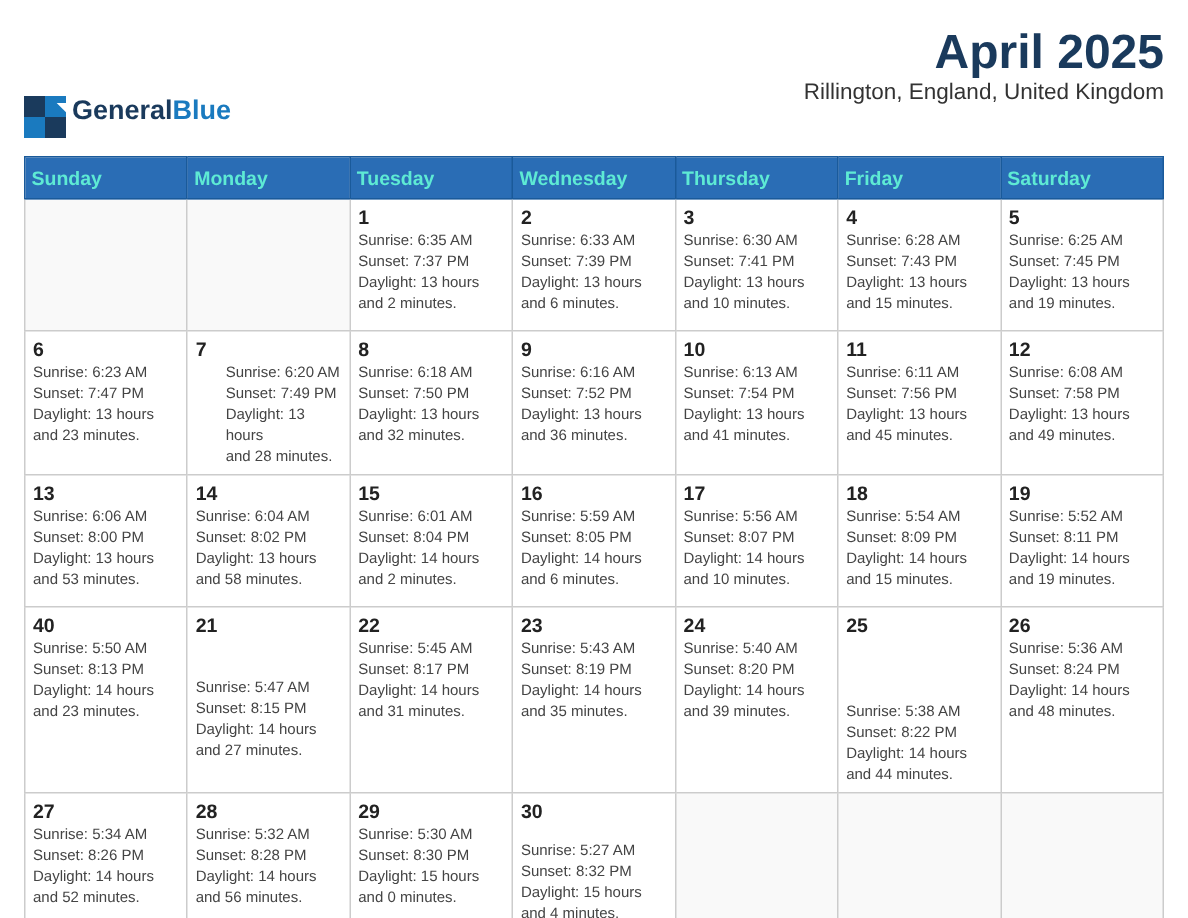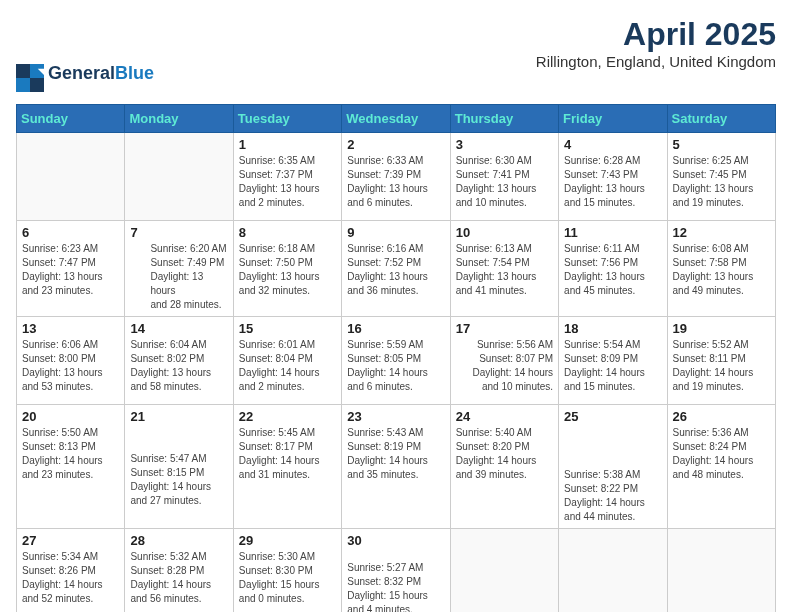--- a/index.html
+++ b/index.html
@@ -238,21 +238,21 @@
         </td>
         <td>
           <span class="day-num">16</span>
           <div class="day-info" style="white-space: pre-line;">Sunrise: 5:59 AM
 Sunset: 8:05 PM
 Daylight: 14 hours
 and 6 minutes.</div>
         </td>
         <td>
           <span class="day-num">17</span>
-          <div class="day-info" style="white-space: pre-line; text-align: right;">Sunrise: 5:56 AM
+          <div class="day-info" style="white-space: pre-line;">Sunrise: 5:56 AM
 Sunset: 8:07 PM
 Daylight: 14 hours
 and 10 minutes.</div>
         </td>
         <td>
           <span class="day-num">18</span>
           <div class="day-info" style="white-space: pre-line;">Sunrise: 5:54 AM
 Sunset: 8:09 PM
 Daylight: 14 hours
 and 15 minutes.</div>
@@ -260,21 +260,21 @@
         <td>
           <span class="day-num">19</span>
           <div class="day-info" style="white-space: pre-line;">Sunrise: 5:52 AM
 Sunset: 8:11 PM
 Daylight: 14 hours
 and 19 minutes.</div>
         </td>
       </tr>
       <tr>
         <td>
-          <span class="day-num">20</span>
+          <span class="day-num">40</span>
           <div class="day-info" style="white-space: pre-line;">Sunrise: 5:50 AM
 Sunset: 8:13 PM
 Daylight: 14 hours
 and 23 minutes.</div>
         </td>
         <td>
           <span class="day-num">21</span>
           <div class="day-info" style="white-space: pre-line; margin-top: 28px;">Sunrise: 5:47 AM
 Sunset: 8:15 PM
 Daylight: 14 hours

